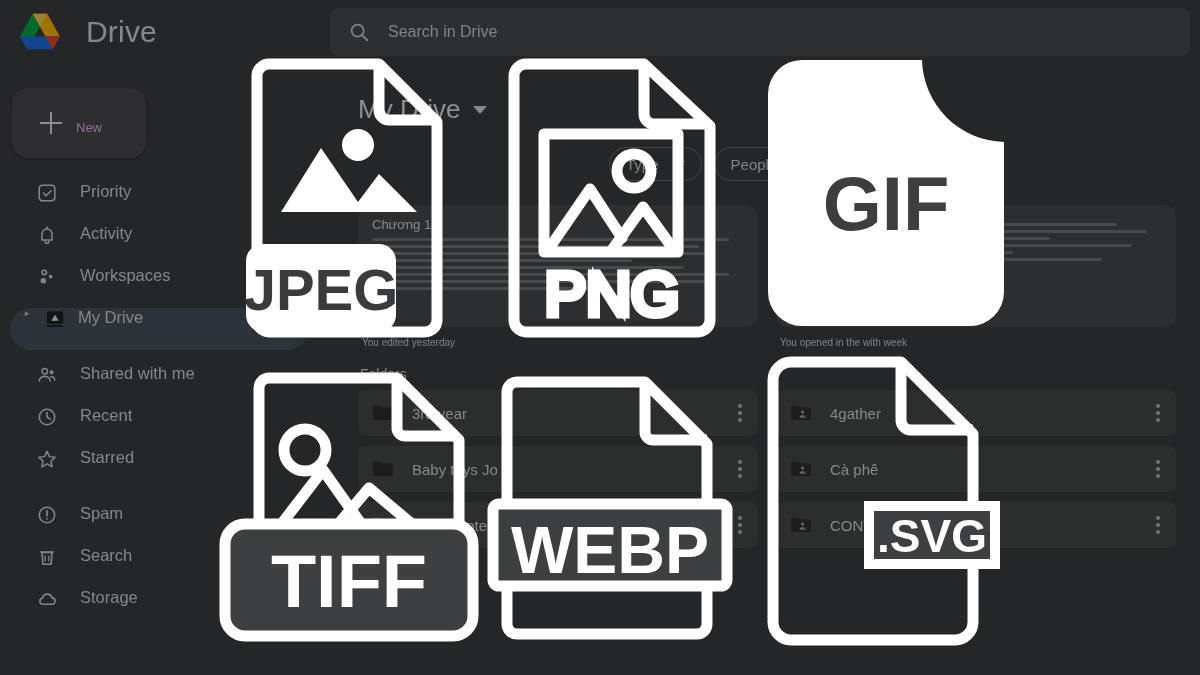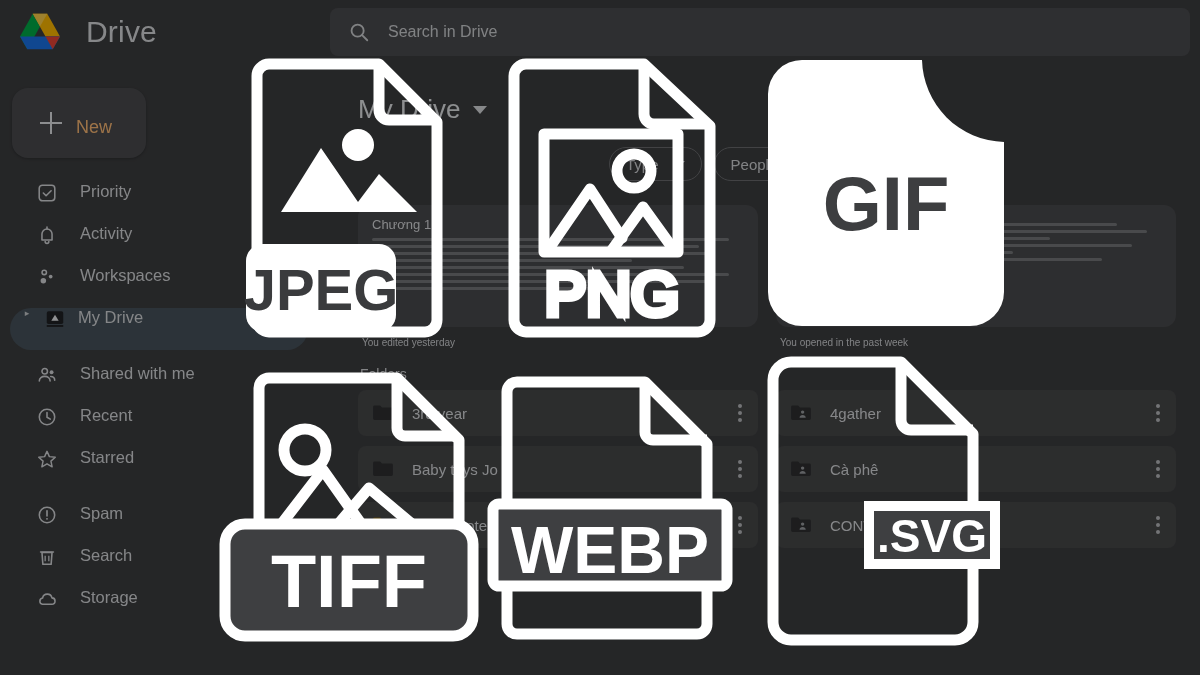--- a/index.html
+++ b/index.html
@@ -47,21 +47,21 @@
     display: flex; align-items: center; gap: 14px;
     padding-left: 28px;
     box-shadow: 0 1px 3px rgba(0,0,0,.25);
   }
   .plus { width: 22px; height: 22px; position: relative; }
   .plus:before, .plus:after {
     content:""; position:absolute; background:#e2e4e7;
   }
   .plus:before { left: 0; top: 10px; width: 22px; height: 2.4px; }
   .plus:after { top: 0; left: 10px; height: 22px; width: 2.4px; }
-  .new-label { font-size: 18px; color: #fdba74; margin-top: 8px; }
+  .new-label { font-size: 13px; color: #f0abfc; margin-top: 8px; }
 
   .nav { position: absolute; left: 0; top: 182px; width: 320px; }
   .nav-item {
     display: flex; align-items: flex-start; gap: 22px;
     height: 42px; padding-left: 36px;
     color: #d6d8db; font-size: 16.5px;
     border-radius: 0 21px 21px 0; margin-right: 12px;
   }
   .nav-item.gap-top { margin-top: 14px; }
   .nav-item.active {
@@ -289,21 +289,21 @@
           <div class="doc-line w4"></div>
             <div class="doc-line w3"></div>
           <div class="doc-line w6"></div>
             <div class="doc-line w5"></div>
         </div>
       </div>
     </div>
 
     <div class="sug-row-caption">
       <div class="sug-caption">You edited yesterday</div>
-      <div class="sug-caption">You opened in the past week</div>
+      <div class="sug-caption">You opened in the with week</div>
     </div>
 
     <div class="sec-title">Folders</div>
 
     <div class="folder-grid">
 
       <div class="folder-row">
         <svg class="folder-ico" viewBox="0 0 24 20">
           <path d="M1 3.2 a1.6 1.6 0 0 1 1.6-1.6 h6.2 l2 2.4 h10.6 a1.6 1.6 0 0 1 1.6 1.6 v10.6 a1.6 1.6 0 0 1 -1.6 1.6 H2.6 A1.6 1.6 0 0 1 1 16.2 z" fill="#2e2f31"></path>
         </svg>

